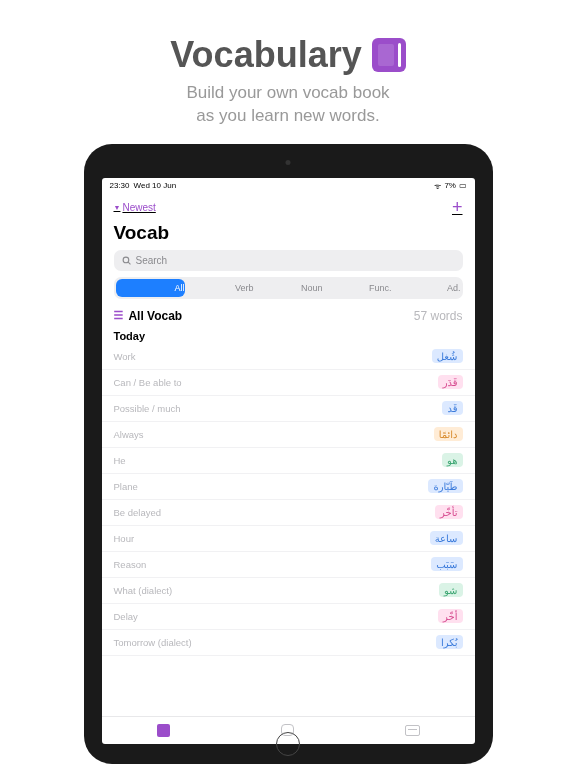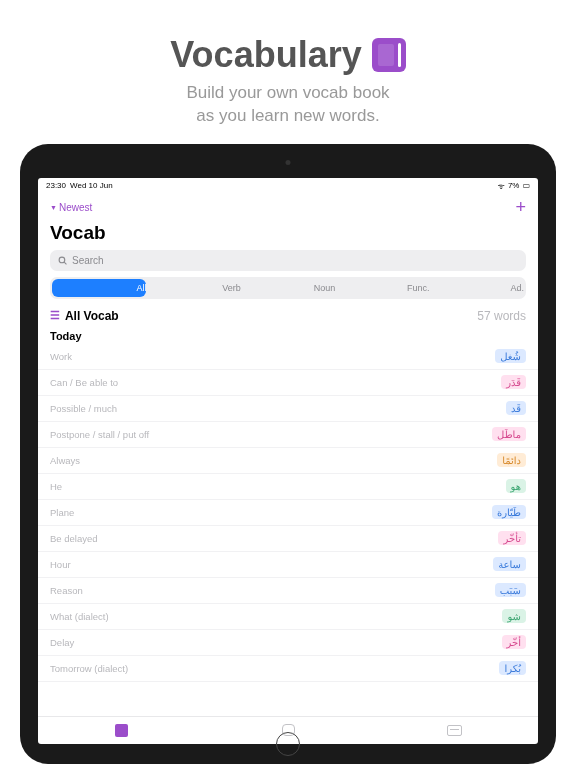--- a/index.html
+++ b/index.html
@@ -4,28 +4,28 @@
 <style>
 * { margin: 0; padding: 0; box-sizing: border-box; font-family: -apple-system, BlinkMacSystemFont, 'Segoe UI', sans-serif; }
 body { background: #fff; width: 576px; height: 768px; overflow: hidden; }
 .hero { text-align: center; padding: 18px 0 8px; margin-top: 16px; }
 .hero-title-row { display: flex; align-items: center; justify-content: center; gap: 10px; }
 .hero-title { font-size: 36px; font-weight: 700; color: #555; }
 .hero-icon { width: 34px; height: 34px; background: #9b4dca; border-radius: 6px; display: flex; align-items: center; justify-content: center; position: relative; }
 .hero-icon::before { content: ''; position: absolute; right: 5px; top: 5px; bottom: 5px; width: 3px; background: #fff; border-radius: 2px; }
 .hero-icon::after { content: ''; position: absolute; left: 6px; top: 6px; bottom: 6px; width: 16px; background: rgba(255,255,255,.15); border-radius: 2px; }
 .hero-sub { color: #999; font-size: 17px; line-height: 1.35; margin-top: 6px; font-weight: 400; }
-.ipad { width: 536px; height: 620px; margin: 8px auto 0; background: #1a1a1a; border-radius: 28px; padding: 34px 18px 20px; position: relative; }
+.ipad { width: 409px; height: 620px; margin: 8px auto 0; background: #1a1a1a; border-radius: 28px; padding: 34px 18px 20px; position: relative; }
 .home-btn { position: absolute; bottom: 8px; left: 50%; transform: translateX(-50%); width: 24px; height: 24px; border: 1.5px solid #444; border-radius: 50%; }
 .camera { position: absolute; top: 16px; left: 50%; transform: translateX(-50%); width: 5px; height: 5px; background: #333; border-radius: 50%; }
 .screen { width: 100%; height: 100%; background: #fff; border-radius: 3px; display: flex; flex-direction: column; overflow: hidden; }
 .status-bar { display: flex; justify-content: space-between; align-items: center; padding: 2px 8px; font-size: 8px; color: #000; }
 .status-left { display: flex; gap: 4px; align-items: center; }
 .status-right { display: flex; gap: 3px; align-items: center; }
-.nav-row { display: flex; justify-content: space-between; align-items: center; padding: 4px 12px; }
+.nav-row { display: flex; justify-content: space-between; align-items: center; padding: 4px 12px; text-decoration: underline; }
 .sort-btn { color: #9b4dca; font-size: 10px; display: flex; align-items: center; gap: 2px; }
 .sort-btn::before { content: '▼'; font-size: 7px; }
 .add-btn { color: #9b4dca; font-size: 18px; font-weight: 300; }
 .title-row { padding: 0 12px 6px; }
 .app-title { font-size: 19px; font-weight: 800; }
 .search-box { margin: 0 12px 6px; background: #eeeef0; border-radius: 7px; padding: 5px 8px; display: flex; align-items: center; gap: 5px; font-size: 10px; color: #8a8a8e; }
 .search-icon { width: 9px; height: 9px; }
 .tabs { display: flex; margin: 0 12px 6px; background: #eeeef0; border-radius: 7px; padding: 2px; font-size: 9px; }
 .tab { flex: 1; text-align: right; padding: 4px 0; color: #8a8a8e; border-radius: 6px; }
 .tab.active { background: #1d7fff; color: #fff; font-weight: 500; }
@@ -124,24 +124,20 @@
         </div>
         <div class="row">
           <span class="row-en">Can / Be able to</span>
           <span class="row-ar tag-pink">قَدَر</span>
         </div>
         <div class="row">
           <span class="row-en">Possible / much</span>
           <span class="row-ar tag-blue">قَد</span>
         </div>
         <div class="row">
-          <span class="row-en">Postpone / stall / put off</span>
-          <span class="row-ar tag-pink">ماطَل</span>
-        </div>
-        <div class="row">
           <span class="row-en">Always</span>
           <span class="row-ar tag-orange">دائمًا</span>
         </div>
         <div class="row">
           <span class="row-en">He</span>
           <span class="row-ar tag-green">هو</span>
         </div>
         <div class="row">
           <span class="row-en">Plane</span>
           <span class="row-ar tag-blue">طَيّارة</span>

